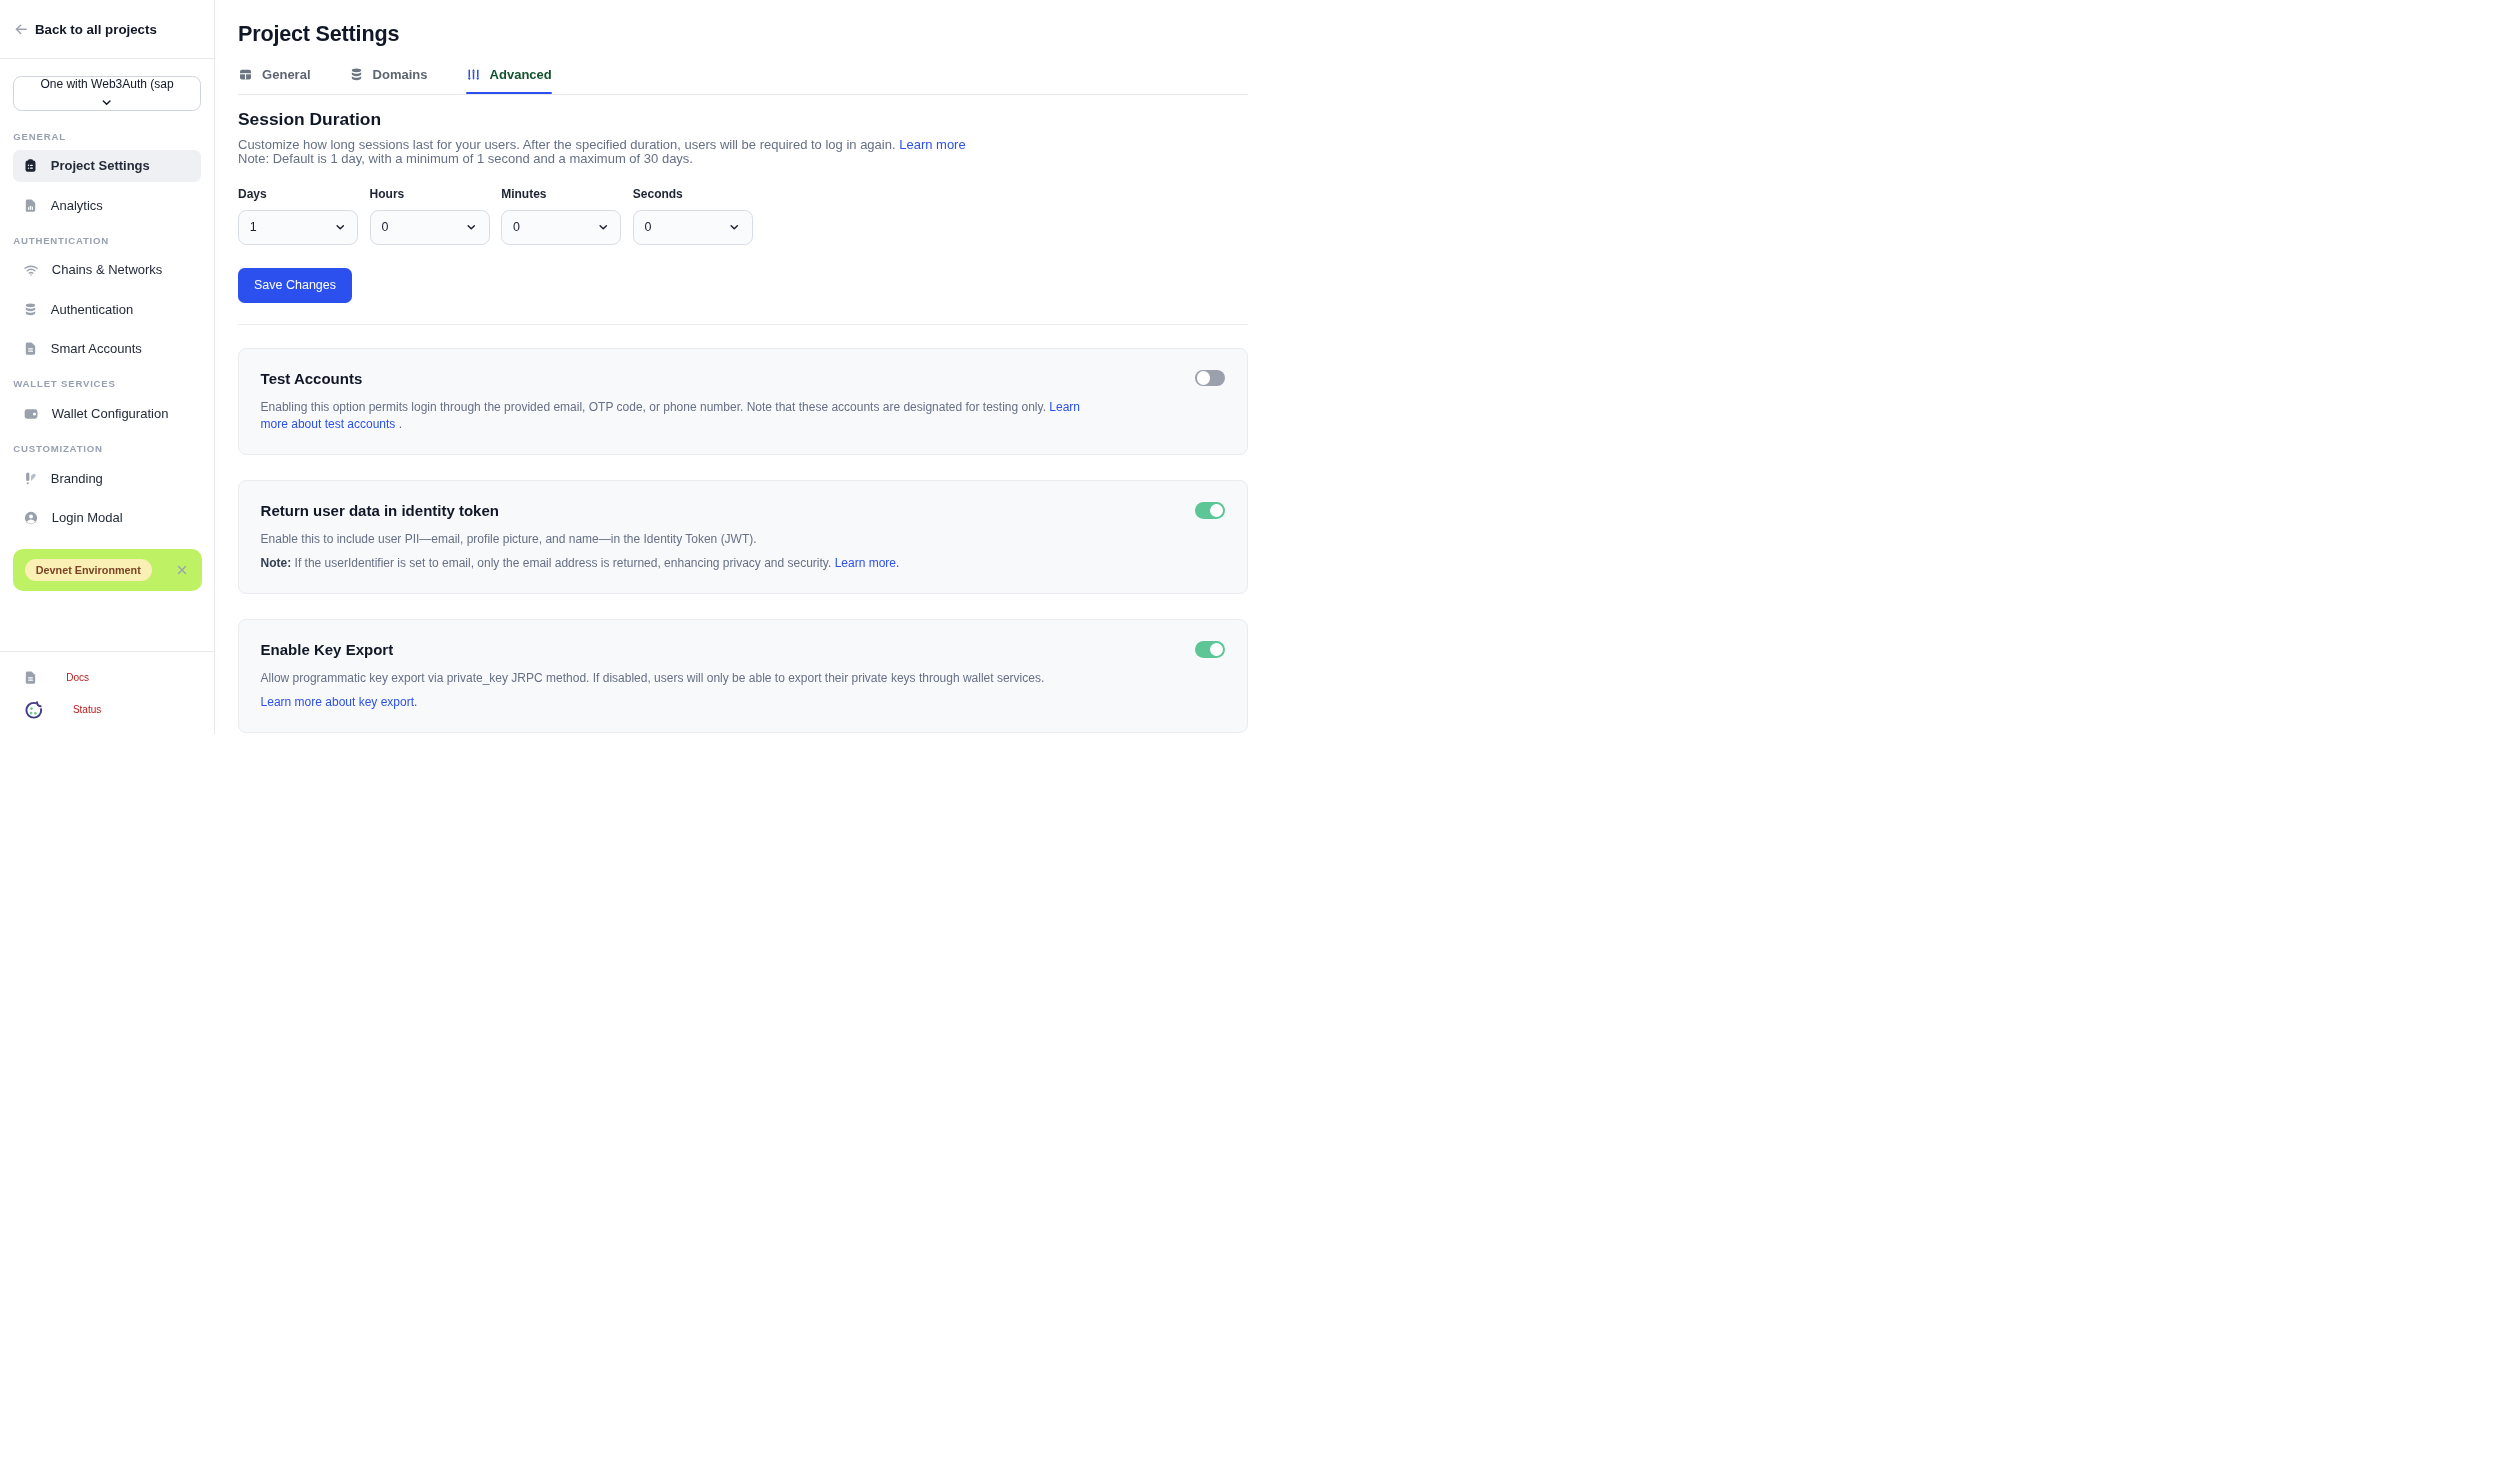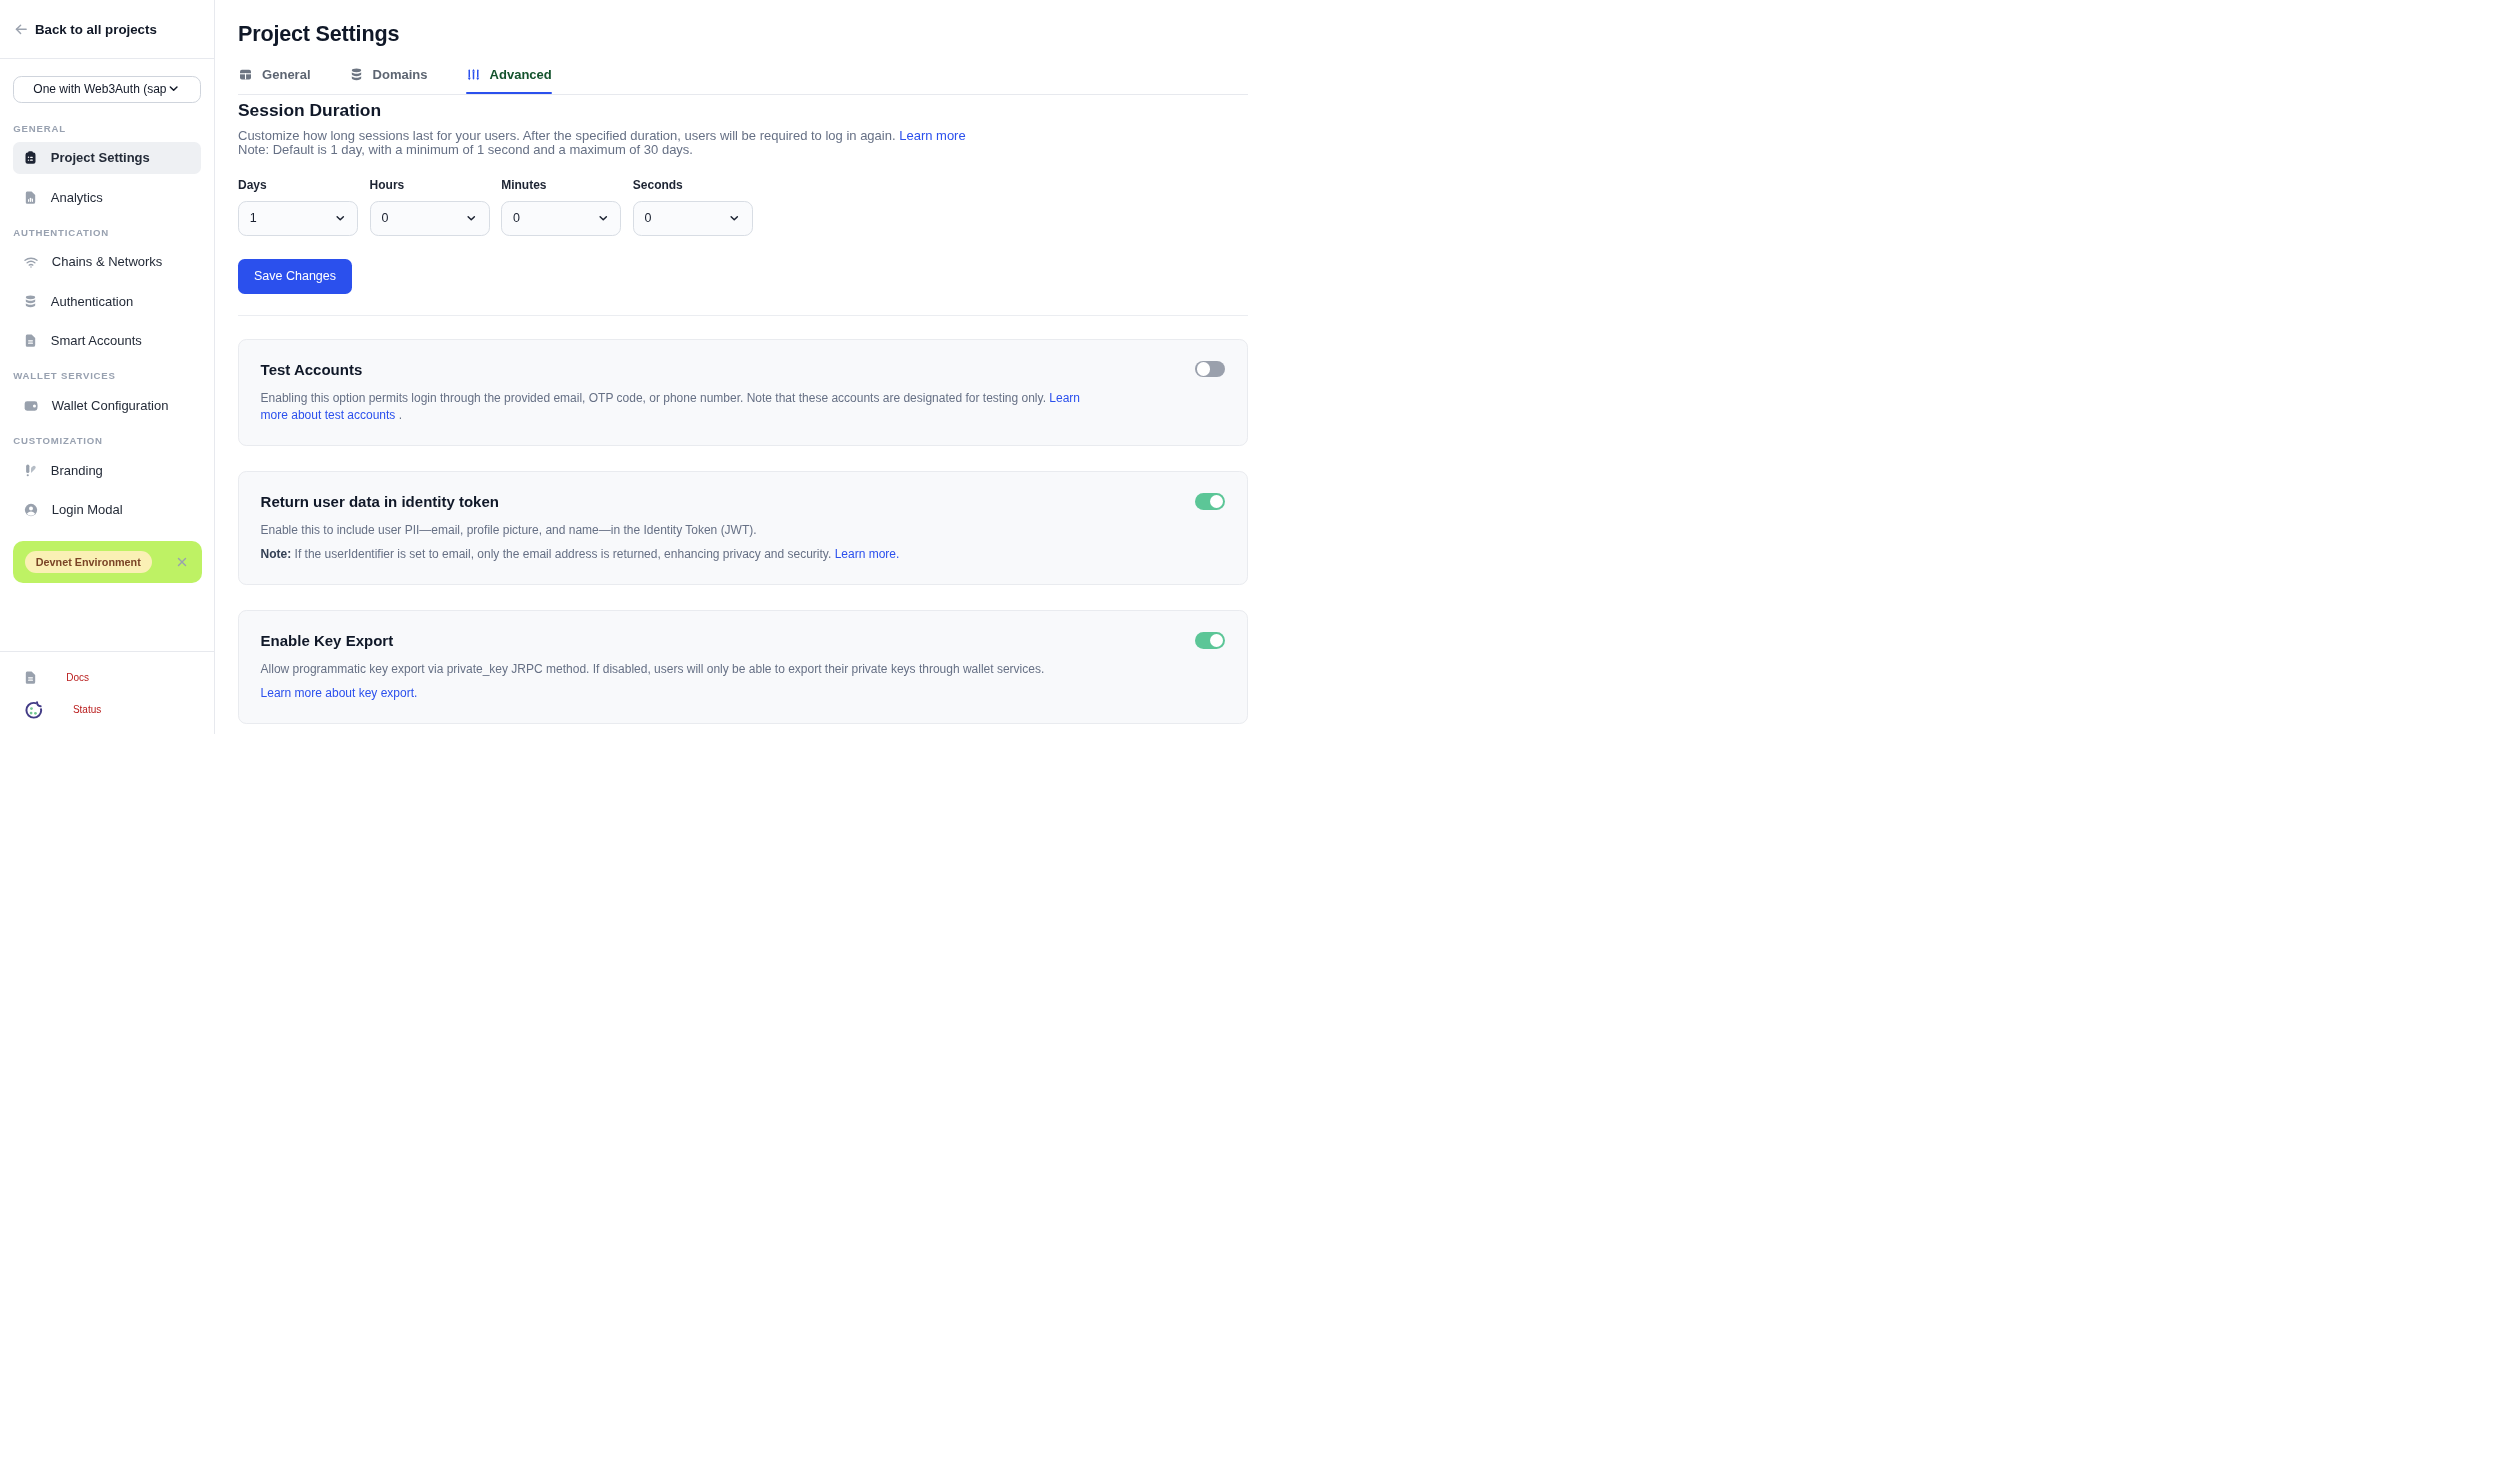--- a/index.html
+++ b/index.html
@@ -4,22 +4,22 @@
 <style>
   * { margin:0; padding:0; box-sizing:border-box; }
   html,body { background:#fff; }
   body { font-family:"Liberation Sans", sans-serif; color:#101828; }
   .page { position:relative; width:1256px; height:734px; background:#fff; overflow:hidden; }
 
   
   .sidebar { position:absolute; left:0; top:0; bottom:0; width:215px; border-right:0.8px solid #e7e9ee; background:#fff; }
   .back-row { height:59px; display:flex; align-items:center; gap:5px; padding:0 13.3px; border-bottom:0.8px solid #e7e9ee; cursor:pointer; }
   .back-row .lbl { font-size:13.3px; font-weight:700; color:#111827; }
-  .proj-select { margin:16.6px 13.3px 0; height:27px; border:0.8px solid #cfd4dc; border-radius:8.3px; background:#fff;
-                 display:flex; align-items:center; justify-content:space-between; padding:0 19px; cursor:pointer; }
+  .proj-select { margin:16.6px 13.3px 0; height:35px; border:0.8px solid #cfd4dc; border-radius:8.3px; background:#fff;
+                 display:flex; align-items:center; justify-content:space-between; padding:0 19px; cursor:pointer;flex-direction:column; }
   .proj-select .val { font-size:12px; color:#111827; white-space:nowrap; overflow:hidden; max-width:143px; }
   .sb-nav { padding:0 13.3px; }
   .sb-label { margin-top:20px; margin-bottom:8.3px; font-size:9.6px; font-weight:700; letter-spacing:0.8px; color:#98a1b0; }
   .sb-label + .sb-label, .sb-item + .sb-label { margin-top:13.3px; }
   .sb-item { height:32px; margin-bottom:7.5px; display:flex; align-items:center; gap:12.5px; padding:0 10px; border-radius:6.6px;
              font-size:13px; font-weight:500; color:#242b38; cursor:pointer; }
   .sb-item.active { background:#eef0f3; font-weight:600; }
   .sb-item svg { flex:0 0 auto; }
   .env-card { margin:15px 12.5px 0; background:#bef264; border-radius:10px; height:42px; display:flex; align-items:center;
               justify-content:space-between; padding:0 12.5px; }
@@ -29,21 +29,21 @@
   .sb-foot-item { height:32px; display:flex; align-items:center; gap:28px; padding:0 10px; font-size:10px; font-weight:500; color:#b91c1c; cursor:pointer; }
 
   
   .main { position:absolute; left:215px; top:0; right:0; bottom:0; padding:21px 8.3px 0 23px; overflow:hidden; }
   .page-title { font-size:21.6px; font-weight:700; letter-spacing:-0.2px; color:#101828; }
   .tabs { margin-top:20px; display:flex; gap:38px; border-bottom:0.8px solid #e7e9ee; }
   .tab { display:flex; align-items:center; gap:9.1px; padding-bottom:11.6px; font-size:13px; font-weight:600; color:#5d6572; cursor:pointer; position:relative; }
   .tab.active { color:#14532d; }
   .tab.active:after { content:""; position:absolute; left:0; right:0; bottom:-0.8px; height:2.5px; background:#2b50ed; border-radius:1.7px; }
 
-  .section-title { margin-top:5px; font-size:17.4px; font-weight:700; color:#101828; }
+  .section-title { margin-top:14px; font-size:17.4px; font-weight:700; color:#101828; }
   .desc { margin-top:8.3px; font-size:13px; line-height:14px; color:#667085; }
   .desc a, .card-desc a { color:#2b50ed; text-decoration:none; cursor:pointer; }
 
   .fields { margin-top:21.6px; display:flex; gap:11.6px; }
   .field { width:120px; }
   .field .flabel { font-size:12px; font-weight:700; color:#1d2433; margin-bottom:8.3px; }
   .select { height:35px; background:#fafbfd; border:0.8px solid #d8dde4; border-radius:8.3px; display:flex; align-items:center;
             justify-content:space-between; padding:0 10.8px; font-size:12.5px; color:#1a2130; cursor:pointer; }
 
   .save-btn { margin-top:23px; width:114px; height:35px; background:#2b50ed; color:#fff; border:none; border-radius:6.6px;

